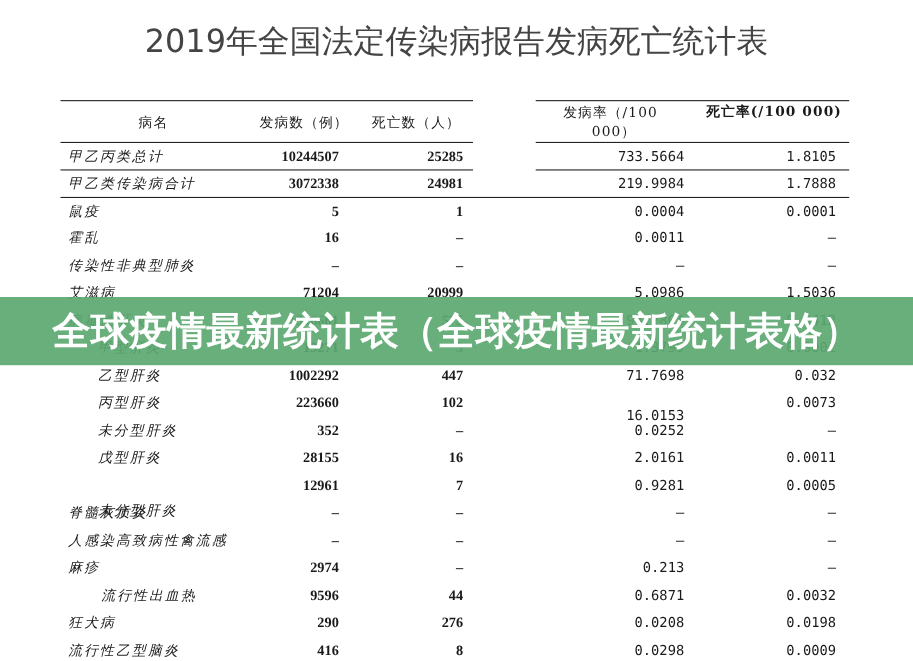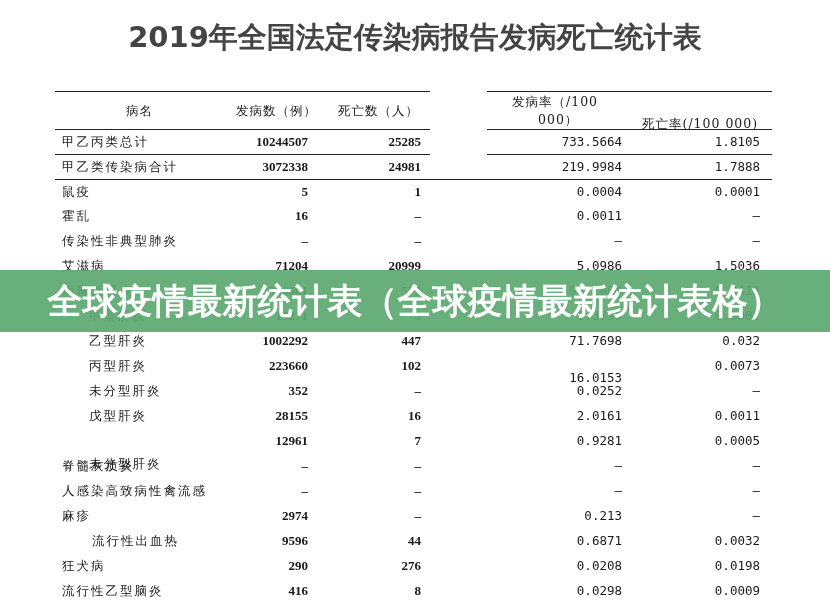--- a/index.html
+++ b/index.html
@@ -5,27 +5,27 @@
   html, body { margin: 0; padding: 0; }
   body {
     width: 830px; height: 601px; overflow: hidden; position: relative;
     background: #ffffff;
     font-family: "DejaVu Serif", "Liberation Serif", serif;
     color: #1a1a1a;
   }
   .title {
     position: absolute; left: 0; top: 18px; width: 830px; text-align: center;
     font-family: "DejaVu Sans", "Liberation Sans", sans-serif;
-    font-weight: bold; font-size: 29px; color: #444444; letter-spacing: 0px;
+    font-weight: normal; font-size: 29px; color: #444444; letter-spacing: 0px;
   }
   .hline { position: absolute; height: 1px; background: #222; }
   .cell {
     position: absolute; font-size: 12.5px; white-space: nowrap; line-height: 16px;
   }
-  .name { left: 62px; letter-spacing: 2px; }
+  .name { left: 62px; letter-spacing: 2px; font-style: italic; }
   .name.sub { left: 89px; }
   .num { text-align: right; font-weight: bold; font-family: "Liberation Serif", "DejaVu Serif", serif; font-size: 13px; }
   .c1 { right: 522px; }
   .c2 { right: 409px; }
   .c3 { right: 208px; font-family: "DejaVu Sans Mono", "Liberation Mono", monospace; font-weight: normal; font-size: 12.5px;}
   .c4 { right: 70px; font-family: "DejaVu Sans Mono", "Liberation Mono", monospace; font-weight: normal; font-size: 12.5px;}
   .hdr { font-size: 12.5px; letter-spacing: 1px; }
   .banner {
     position: absolute; left: 0; top: 270px; width: 830px; height: 62px;
     background: rgba(92, 168, 112, 0.92);
@@ -42,21 +42,21 @@
 <div class="title">2019年全国法定传染病报告发病死亡统计表</div>
 
 <div class="hline" style="left:55px; width:375px; top:91px;"></div>
 <div class="hline" style="left:487px; width:285px; top:91px;"></div>
 
 <div class="cell hdr" style="left:126px; top:103px;">病名</div>
 <div class="cell hdr" style="left:236px; top:103px;">发病数（例）</div>
 <div class="cell hdr" style="left:338px; top:103px;">死亡数（人）</div>
 <div class="cell hdr" style="left:512px; top:94px;">发病率（/100</div>
 <div class="cell hdr" style="left:538px; top:112px;">000）</div>
-<div class="cell hdr" style="left:642px; top:116px;">死亡率(/100 000)</div>
+<div class="cell hdr" style="left:642px; top:93px;font-weight:bold;">死亡率(/100 000)</div>
 
 <div class="hline" style="left:55px; width:375px; top:129px;"></div>
 <div class="hline" style="left:487px; width:285px; top:129px;"></div>
 
 <div class="hline" style="left:55px; width:375px; top:154px;"></div>
 <div class="hline" style="left:487px; width:285px; top:154px;"></div>
 
 <div class="hline" style="left:55px; width:717px; top:179px;"></div>
 
 <div id="rows">

